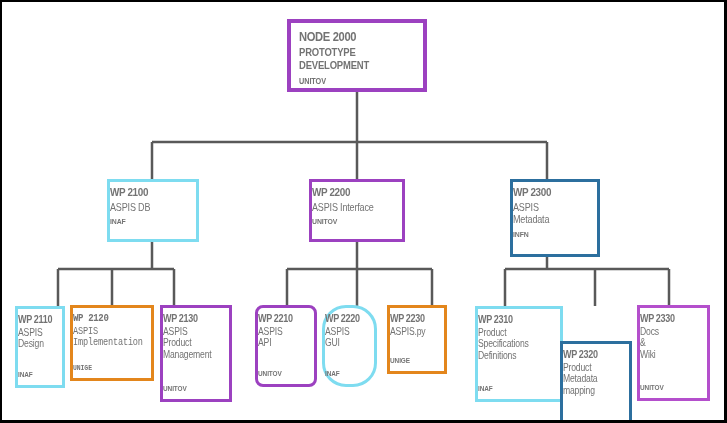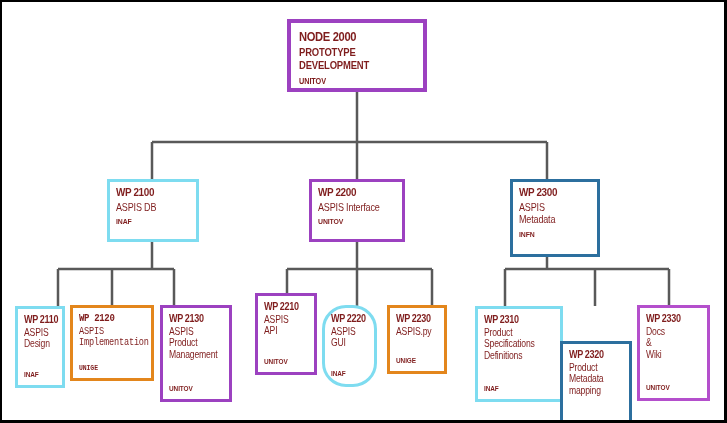--- a/index.html
+++ b/index.html
@@ -14,41 +14,41 @@
     font-family:"Liberation Sans", sans-serif;
     overflow:hidden;
   }
   svg.wires{position:absolute;left:0;top:0;width:727px;height:423px;}
   .box{
     position:absolute;
     box-sizing:border-box;
     border:3px solid #999;
     background:#fff;
     display:flex;
-    padding:4px 3px 6px 6px;
+    padding:4px 3px 6px 0;
   }
   .inner{
     display:flex;flex-direction:column;flex:1;
     transform:scaleX(0.86);transform-origin:0 0;width:116%;
   }
   .code{font-size:10.5px;font-weight:700;letter-spacing:-0.4px;line-height:1.2;white-space:pre;}
   .body{font-size:10px;letter-spacing:-0.2px;line-height:1.18;white-space:pre-line;margin-top:1px;}
   .org{font-size:7.5px;font-weight:700;letter-spacing:-0.1px;margin-top:auto;white-space:pre;}
   .lvl2 .code{font-size:11.5px;}
   .lvl2 .body{font-size:10.5px;}
   .lvl2 .org{font-size:8px;margin-top:4px;}
   .node{border-width:4px;padding:6px 4px 7px 8px;}
   .node .code{font-size:13px;}
   .node .body{font-size:11px;font-weight:700;}
   .node .org{font-size:8.5px;margin-top:4px;}
 </style>
 </head>
 <body>
 
-<div class="stage" style="color: #7f1d1d; border-color: rgb(0, 0, 0);">
+<div class="stage" style="color: #737373; border-color: rgb(0, 0, 0);">
 
   <svg class="wires" viewBox="0 0 727 423">
     <path fill="none" stroke-width="2.5" d="M355,90 V140 M150,140 H545 M150,140 V177 M355,140 V177 M545,140 V177
          M150,240 V267 M56,267 H172 M56,267 V304 M110,267 V304 M172,267 V304
          M355,240 V304 M285,267 H430 M285,267 V304 M430,267 V304
          M545,255 V267 M503,267 H667 M503,267 V304 M593,267 V304 M667,267 V304" stroke="#595959"></path>
   </svg>
 
   <div class="box node" style="left: 285px; top: 17px; width: 140px; height: 73px; border-color: rgb(156, 65, 192);">
     <div class="inner">
@@ -104,21 +104,21 @@
   <div class="box" style="left: 158px; top: 303px; width: 72px; height: 97px; border-color: rgb(156, 65, 192);">
     <div class="inner">
       <div class="code">WP 2130</div>
       <div class="body">ASPIS
 Product
 Management</div>
       <div class="org">UNITOV</div>
     </div>
   </div>
 
-  <div class="box" style="left: 253px; top: 291px; width: 62px; height: 82px; border-color: rgb(156, 65, 192);">
+  <div class="box" style="left: 253px; top: 303px; width: 62px; height: 82px; border-color: rgb(156, 65, 192); border-radius: 8px;">
     <div class="inner">
       <div class="code">WP 2210</div>
       <div class="body">ASPIS
 API</div>
       <div class="org">UNITOV</div>
     </div>
   </div>
 
   <div class="box" style="left: 320px; top: 303px; width: 55px; height: 82px; border-color: rgb(126, 220, 240); border-radius: 24px;">
     <div class="inner">

